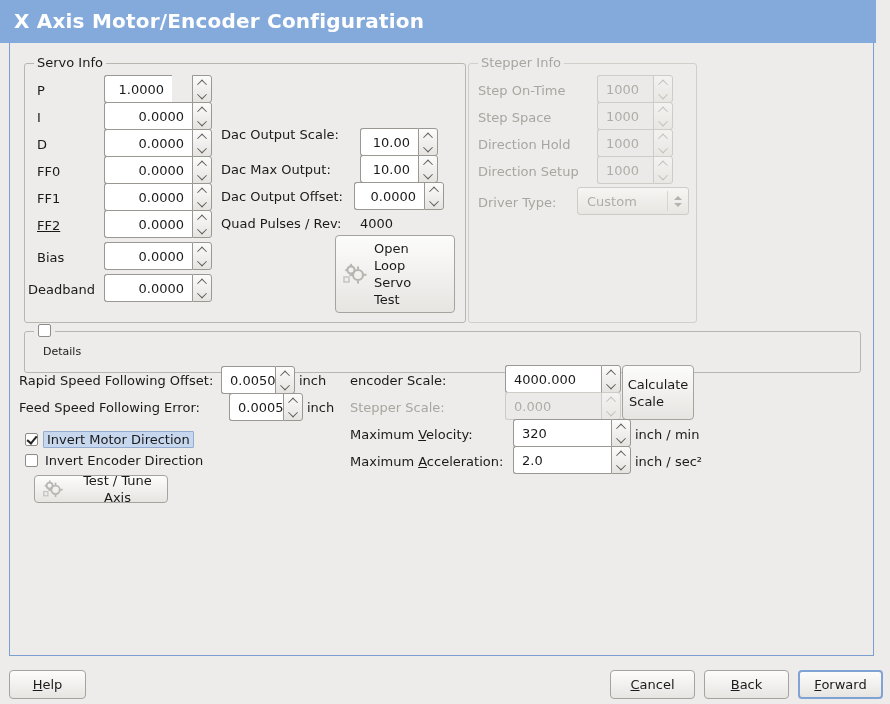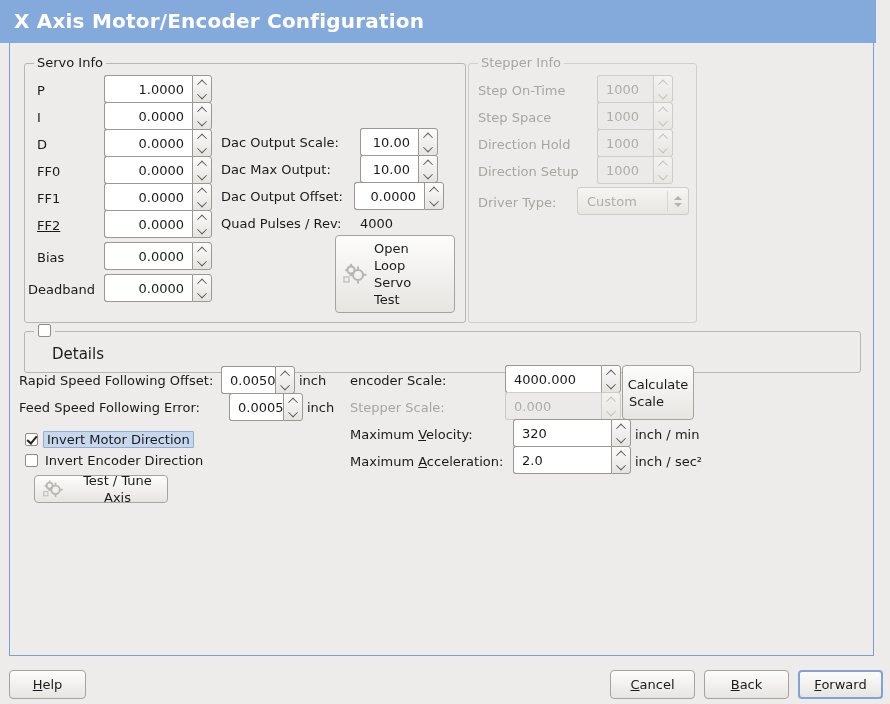--- a/index.html
+++ b/index.html
@@ -151,21 +151,21 @@
     border-left:9px solid #edecea;
     position:relative;
   }
   .expander .tri::before{
     content:"";position:absolute;left:-10px;top:-7px;
     width:0;height:0;
     border-top:7px solid transparent;border-bottom:7px solid transparent;
     border-left:10px solid #4a4744;
     z-index:-1;
   }
-  .expander .txt{margin-left:9px;font-size:15px;}
+  .expander .txt{font-size:11px;}
 </style>
 </head>
 <body>
 
 <div class="titlebar">
   <div class="title">X Axis Motor/Encoder Configuration</div>
 </div>
 
 <div class="content">
 
@@ -175,21 +175,21 @@
 
   <div class="lbl" style="left:27px;top:40px;">P</div>
   <div class="lbl" style="left:27px;top:67px;">I</div>
   <div class="lbl" style="left:27px;top:94px;">D</div>
   <div class="lbl" style="left:27px;top:121px;">FF0</div>
   <div class="lbl" style="left:27px;top:148px;">FF1</div>
   <div class="lbl" style="left:27px;top:175px;text-decoration:underline;">FF2</div>
   <div class="lbl" style="left:27px;top:207px;">Bias</div>
   <div class="lbl" style="left:18px;top:239px;">Deadband</div>
 
-  <div class="spin" style="left:94px;top:32px;width:108px;height:28px;">
+  <div class="spin" style="left:94px;top:32px;width:108px;height:28px;gap:20px;">
     <div class="fld right">1.0000</div>
     <div class="btns">
         <div class="ar up"></div>
         <div class="ar dn"></div>
       </div>
   </div>
   <div class="spin" style="left:94px;top:59px;width:108px;height:28px;">
     <div class="fld right">0.0000</div>
     <div class="btns">
         <div class="ar up"></div>
@@ -232,21 +232,21 @@
       </div>
   </div>
   <div class="spin" style="left:94px;top:231px;width:108px;height:28px;">
     <div class="fld right">0.0000</div>
     <div class="btns">
         <div class="ar up"></div>
         <div class="ar dn"></div>
       </div>
   </div>
 
-  <div class="lbl" style="left:211px;top:92px;">Dac Output Scale:</div>
+  <div class="lbl" style="left:211px;top:84px;">Dac Output Scale:</div>
   <div class="spin" style="left:350px;top:85px;width:78px;height:28px;">
     <div class="fld right">10.00</div>
     <div class="btns">
         <div class="ar up"></div>
         <div class="ar dn"></div>
       </div>
   </div>
 
   <div class="lbl" style="left:211px;top:119px;">Dac Max Output:</div>
   <div class="spin" style="left:350px;top:112px;width:78px;height:28px;">

